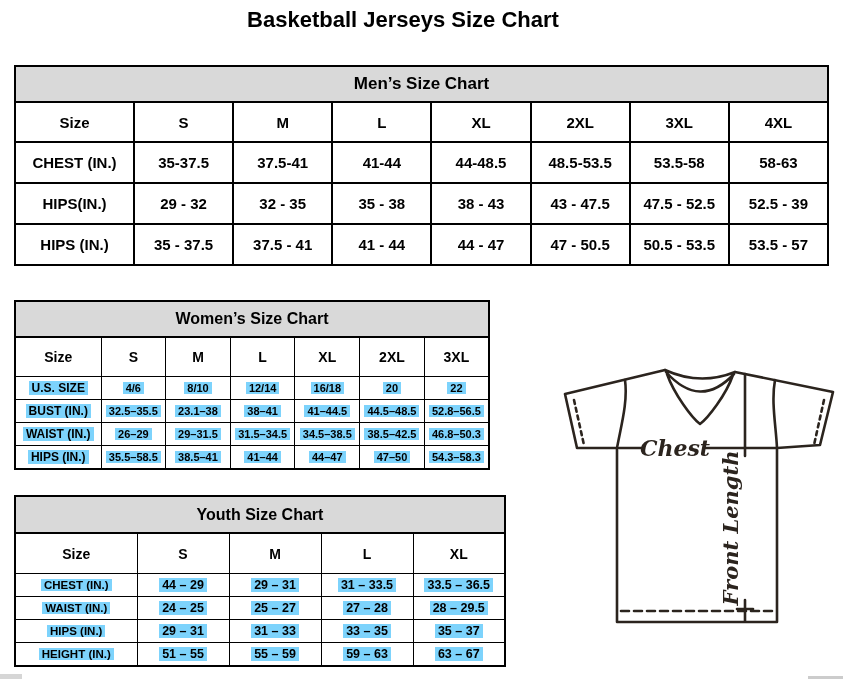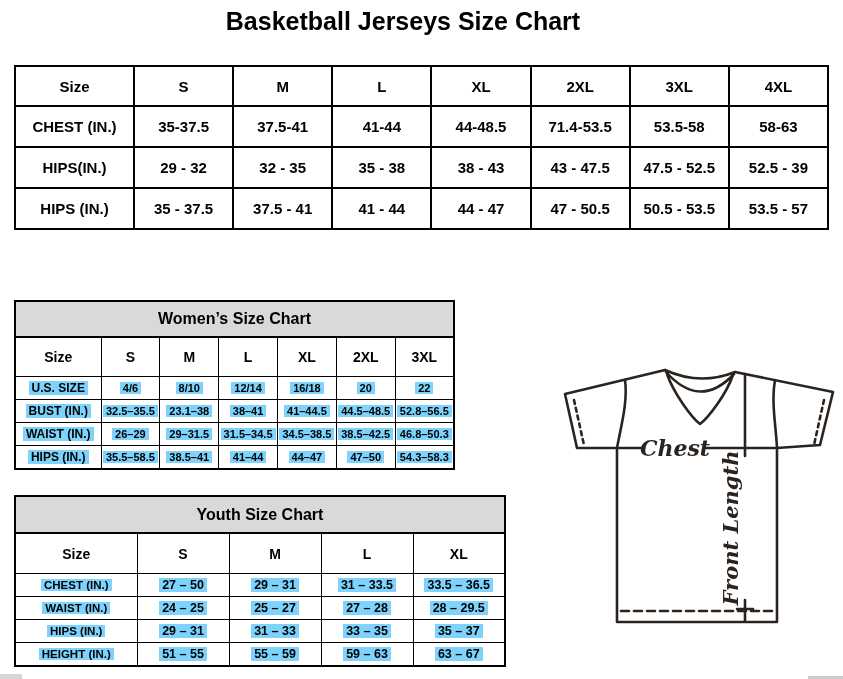--- a/index.html
+++ b/index.html
@@ -3,41 +3,41 @@
 <meta charset="utf-8">
 <style>
   html,body{margin:0;padding:0;}
   body{
     width:843px;height:679px;position:relative;overflow:hidden;
     background:#ffffff;color:#000;
     font-family:"Liberation Sans",sans-serif;
   }
   #page-title{
     position:absolute;top:7px;left:0;width:806px;
-    text-align:center;font-size:25px;font-weight:bold;
+    text-align:center;font-size:22px;font-weight:bold;
   }
   table.size-table{
     position:absolute;border-collapse:collapse;table-layout:fixed;
     border:2px solid #000;background:#fff;
   }
   .size-table th,.size-table td{
     border:1px solid #000;text-align:center;vertical-align:middle;
     padding:0;font-weight:bold;white-space:nowrap;overflow:hidden;
   }
   .size-table .title-row th{background:#d9d9d9;}
 
   
   .mens{left:14px;top:65px;width:815px;}
   .mens th,.mens td{border-width:2px;font-size:15px;}
   .mens .title-row th{height:34px;font-size:17px;}
   .mens .head-row th{height:38px;}
   .mens tbody td{height:39px;}
 
   
-  .womens{left:14px;top:300px;width:441px;}
+  .womens{left:14px;top:300px;width:476px;}
   .womens .title-row th{height:34px;font-size:16px;border-bottom:2px solid #000;}
   .womens .head-row th{height:38px;font-size:14px;}
   .womens tbody td{height:22px;font-size:11px;}
   .womens tbody td.rowlabel{font-size:12px;}
 
   
   .youth{left:14px;top:495px;width:492px;}
   .youth .title-row th{height:35px;font-size:16px;border-bottom:2px solid #000;margin-left:12px;}
   .youth .head-row th{height:39px;font-size:14px;}
   .youth tbody td{height:22px;font-size:12.5px;}
@@ -61,39 +61,42 @@
       <col style="width:119px">
       <col>
       <col>
       <col>
       <col>
       <col>
       <col>
       <col>
     </colgroup>
   <thead>
+    <tr class="title-row">
+      <th colspan="8">Men’s Size Chart</th>
+    </tr>
     <tr class="head-row">
       <th>Size</th>
       <th>S</th>
       <th>M</th>
       <th>L</th>
       <th>XL</th>
       <th>2XL</th>
       <th>3XL</th>
       <th>4XL</th>
     </tr>
   </thead>
   <tbody>
     <tr>
       <td class="rowlabel">CHEST (IN.)</td>
       <td>35-37.5</td>
       <td>37.5-41</td>
       <td>41-44</td>
       <td>44-48.5</td>
-      <td>71.4-53.5</td>
+      <td>48.5-53.5</td>
       <td>53.5-58</td>
       <td>58-63</td>
     </tr>
     <tr>
       <td class="rowlabel">HIPS(IN.)</td>
       <td>29 - 32</td>
       <td>32 - 35</td>
       <td>35 - 38</td>
       <td>38 - 43</td>
       <td>43 - 47.5</td>
@@ -193,21 +196,21 @@
       <th>Size</th>
       <th>S</th>
       <th>M</th>
       <th>L</th>
       <th>XL</th>
     </tr>
   </thead>
   <tbody>
     <tr>
       <td class="rowlabel"><span class="hl">CHEST (IN.)</span></td>
-      <td><span class="hl">27 – 50</span></td>
+      <td><span class="hl">44 – 29</span></td>
       <td><span class="hl">29 – 31</span></td>
       <td><span class="hl">31 – 33.5</span></td>
       <td><span class="hl">33.5 – 36.5</span></td>
     </tr>
     <tr>
       <td class="rowlabel"><span class="hl">WAIST (IN.)</span></td>
       <td><span class="hl">24 – 25</span></td>
       <td><span class="hl">25 – 27</span></td>
       <td><span class="hl">27 – 28</span></td>
       <td><span class="hl">28 – 29.5</span></td>

